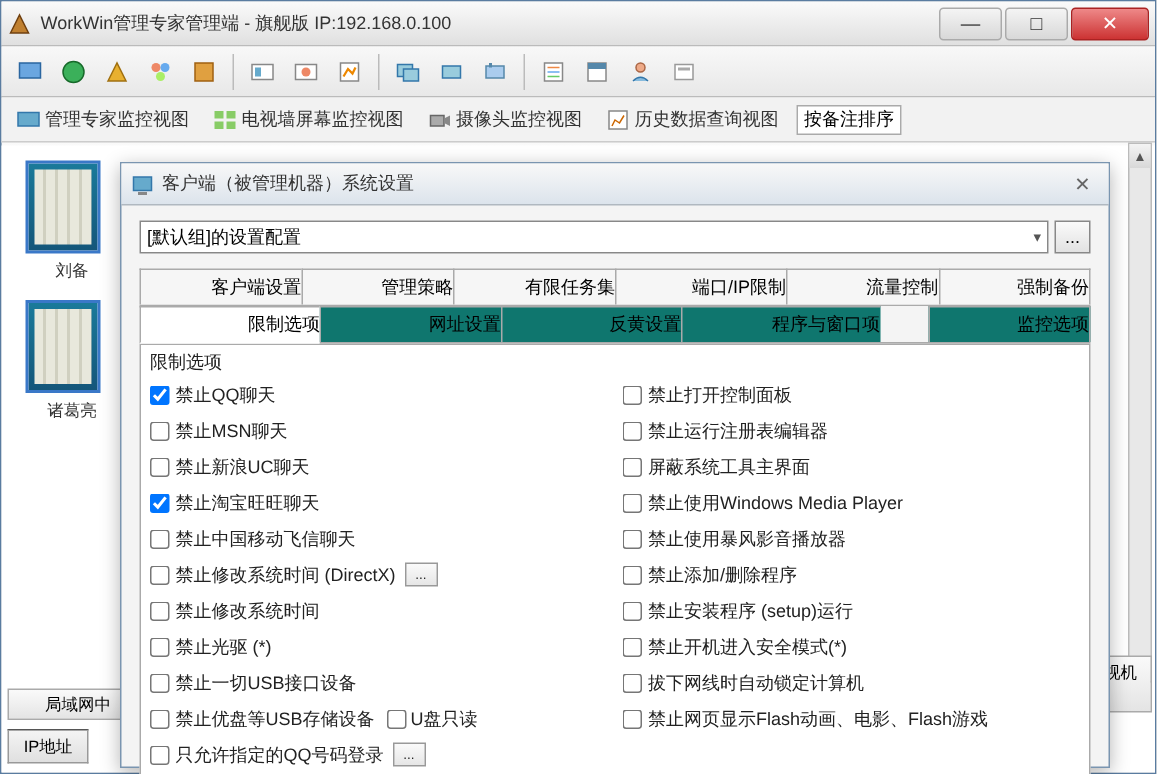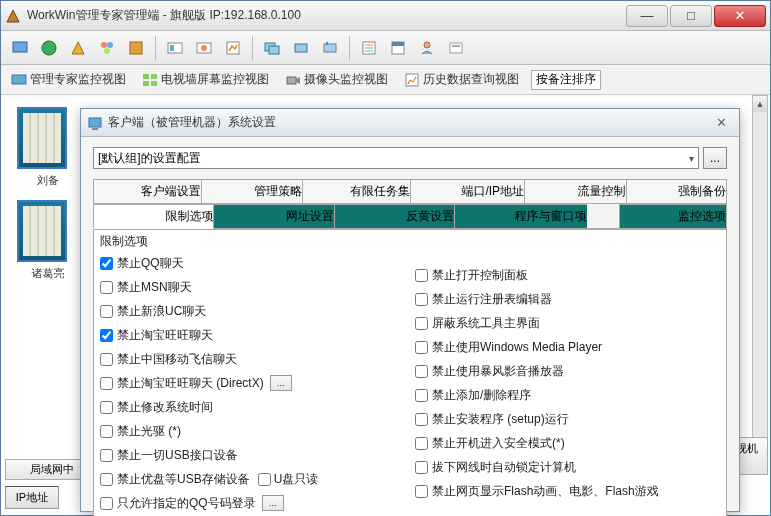--- a/index.html
+++ b/index.html
@@ -53,21 +53,21 @@
 .tab-row.back .tab { background: #f6f6f6; }
 .tab { padding: 3px 0; text-align: right; border: 1px solid #aaa; border-bottom: none; border-right: none; background: #efefef; }
 .tab:last-child { border-right: 1px solid #aaa; }
 .tab.active { background: #fff; position: relative; z-index: 2; }
 .tab-row.front { position: relative; top: 0; }
 .tab-row.front .tab { background: #0f766e; }
 .tab-row.front .tab.active { background: #fff; border-bottom: 1px solid #fff; margin-bottom: -1px; }
 
 .group-box { border: 1px solid #aaa; background: #fff; margin-top: 0; padding: 4px 6px 6px 6px; height: 294px; overflow: hidden; }
 .group-title { font-size: 12px; color: #222; position: relative; top: -1px; }
-.checks { display: flex; gap: 10px; margin-top: 2px; align-items: center; }
+.checks { display: flex; gap: 10px; margin-top: 2px; }
 .col { flex: 1; display: flex; flex-direction: column; gap: 4px; }
 .chk-row { display: flex; align-items: center; gap: 4px; font-size: 12px; color: #222; height: 20px; }
 .chk-row input[type=checkbox] { width: 13px; height: 13px; }
 .side-btn { width: 22px; height: 16px; border: 1px solid #999; background: linear-gradient(#fafafa,#e6e6e6); font-size: 9px; display: inline-flex; align-items: center; justify-content: center; margin-left: 2px; }
 .inline-chk { display: inline-flex; align-items: center; gap: 3px; margin-left: 4px; }
 
 .scrollbar-right { position: absolute; right: 2px; top: 94px; width: 16px; height: 360px; background: #e8e8e8; border: 1px solid #bbb; display: flex; flex-direction: column; justify-content: space-between; align-items: center; }
 .scrollbar-right .arrow { height: 16px; width: 100%; background: linear-gradient(#f4f4f4,#d8d8d8); display: flex; align-items: center; justify-content: center; font-size: 9px; color: #555; }
 </style>
 </head>
@@ -250,21 +250,21 @@
         <span class="arrow">▾</span>
       </div>
       <div class="ellipsis-btn">...</div>
     </div>
 
     <div class="tab-rows">
       <div class="tab-row back" id="tabs-back">
           <div class="tab" style="width: 17%;">客户端设置</div>
           <div class="tab" style="width: 16%;">管理策略</div>
           <div class="tab" style="width: 17%;">有限任务集</div>
-          <div class="tab" style="width: 18%;">端口/IP地址</div>
+          <div class="tab" style="width: 18%;">端口/IP限制</div>
           <div class="tab" style="width: 16%;">流量控制</div>
           <div class="tab" style="width: 16%;">强制备份</div>
         </div>
       <div class="tab-row front" id="tabs-front">
           <div class="tab active" style="width: 20%;">限制选项</div>
           <div class="tab" style="width: 20%;">网址设置</div>
           <div class="tab" style="width: 20%;">反黄设置</div>
           <div class="tab" style="width: 22%;">程序与窗口项</div>
           <div class="tab" style="width: 18%; margin-left: 32px;">监控选项</div>
         </div>
@@ -289,21 +289,21 @@
             <div class="chk-row">
               <input type="checkbox" checked="" style="">
               <span>禁止淘宝旺旺聊天</span>
             </div>
             <div class="chk-row">
               <input type="checkbox" style="">
               <span>禁止中国移动飞信聊天</span>
             </div>
             <div class="chk-row">
               <input type="checkbox" style="">
-              <span>禁止淘宝旺旺聊天 (DirectX)</span>
+              <span>禁止修改系统时间 (DirectX)</span>
               <span class="side-btn">...</span>
             </div>
             <div class="chk-row">
               <input type="checkbox" style="">
               <span>禁止修改系统时间</span>
             </div>
             <div class="chk-row">
               <input type="checkbox" style="">
               <span>禁止光驱 (*)</span>
             </div>

